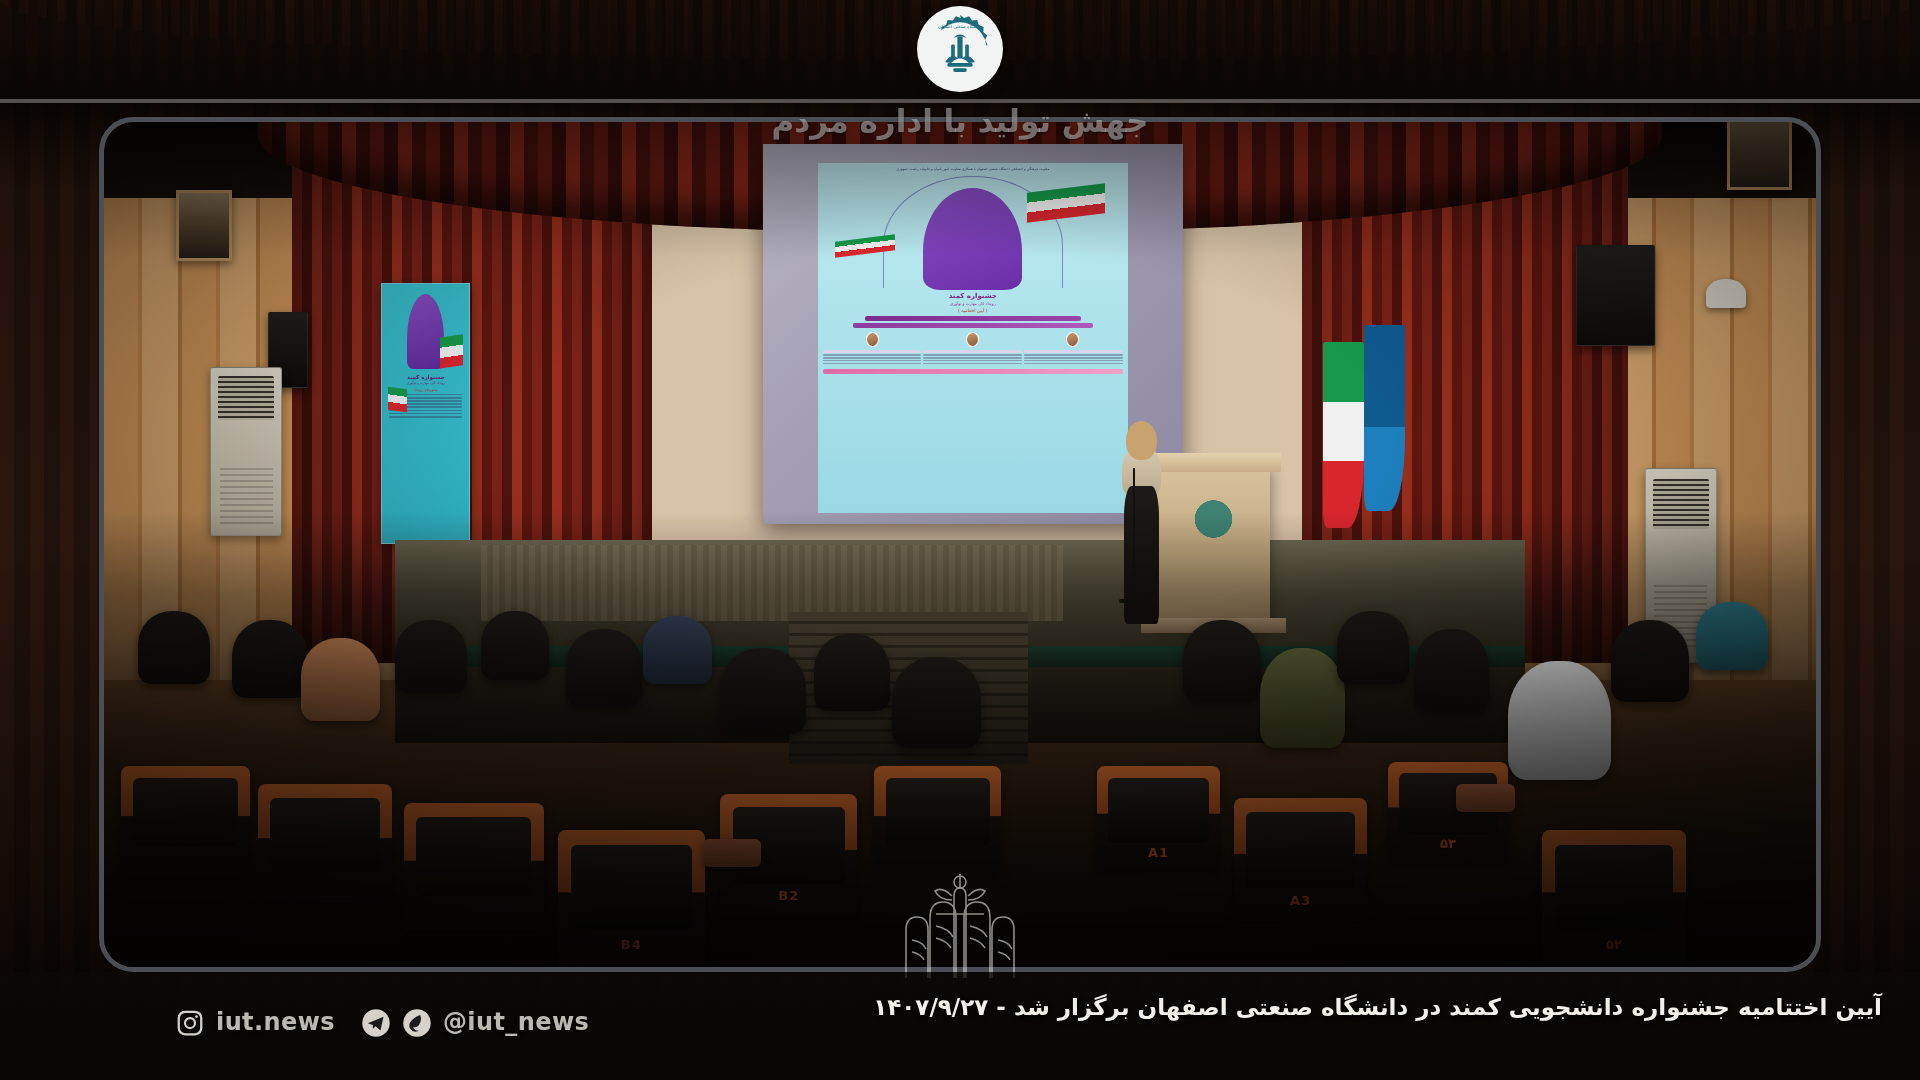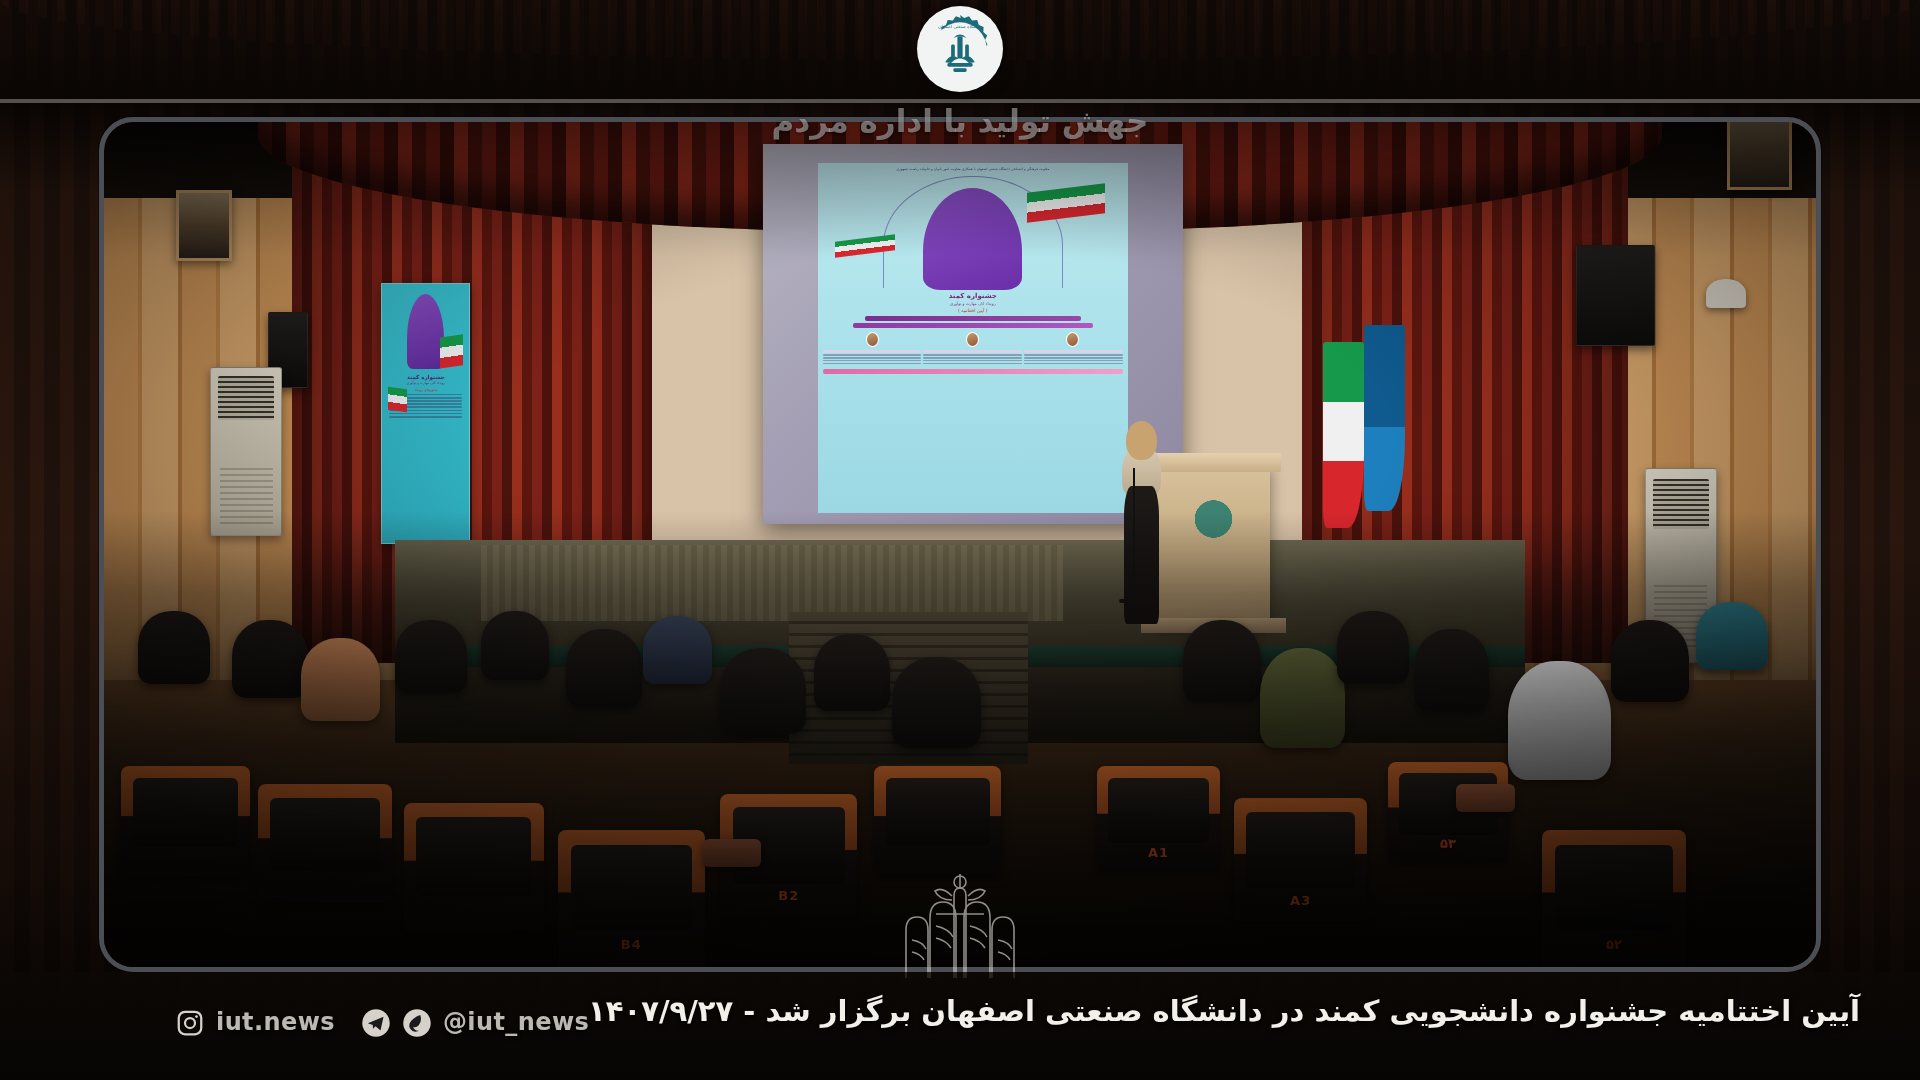--- a/index.html
+++ b/index.html
@@ -402,22 +402,22 @@
       linear-gradient(180deg, rgba(0,0,0,.30) 0%, rgba(0,0,0,0) 16%, rgba(0,0,0,0) 62%, rgba(0,0,0,.55) 100%);
   }
 
   
   .bottom-bar{
     position:absolute; left:0; bottom:0; width:1920px; height:108px;
     z-index:30;
     background:linear-gradient(180deg, rgba(12,8,6,.72) 0%, rgba(10,7,5,.88) 40%, rgba(7,5,4,.96) 100%);
   }
   .caption{
-    position:absolute; right:60px; top:22px;
-    direction:rtl; color:#f3f0ea; font-size:29px; font-weight:700;
+    position:absolute; right:38px; top:22px;
+    direction:rtl; color:#f3f0ea; font-size:23px; font-weight:700;
     letter-spacing:.3px; white-space:nowrap;
     text-shadow:0 2px 5px rgba(0,0,0,.95);
   }
   .org{
     position:absolute; left:50%; transform:translateX(-50%); top:18px;
     text-align:center; direction:rtl; color:rgba(226,222,214,.82);
     line-height:1.65; text-shadow:0 2px 5px rgba(0,0,0,.9);
   }
   .org .l1{ font-size:19px; letter-spacing:.6px; }
   .org .l2{ font-size:19px; letter-spacing:.6px; }

